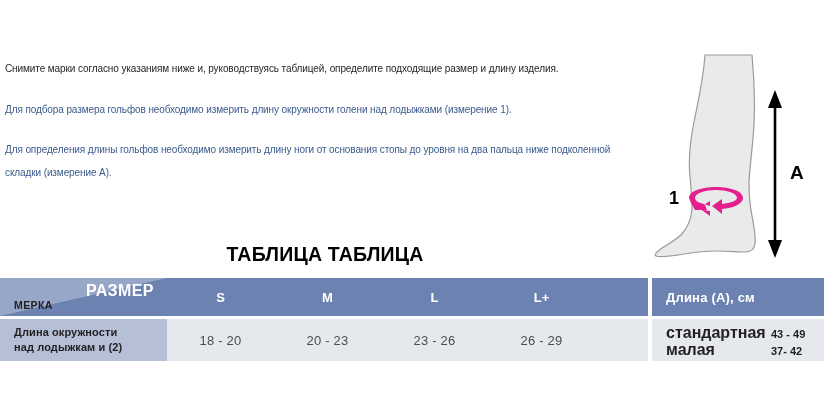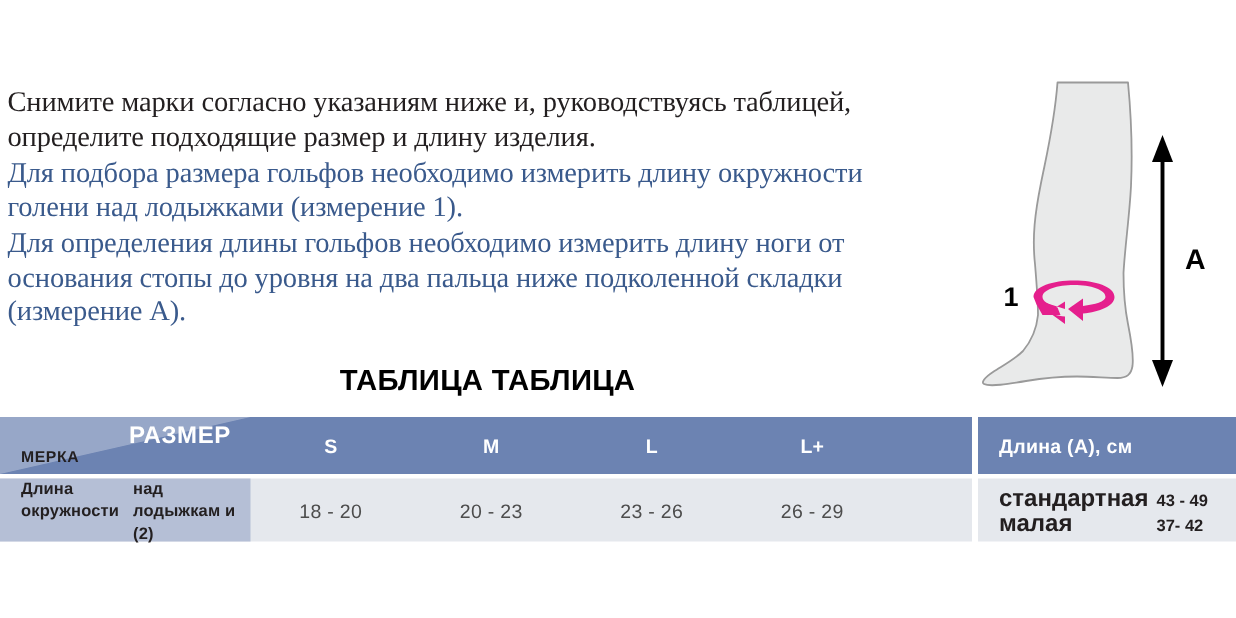--- a/index.html
+++ b/index.html
@@ -18,28 +18,27 @@
   }
 
   
   .instructions {
     position: absolute;
     left: 5px;
     top: 58px;
     width: 615px;
   }
   .para {
-    font-size: 19px;
+    font-size: 10px;
     line-height: 22.5px;
     letter-spacing: -0.1px;
     color: #231f20;
-    font-family: Liberation Serif, serif;
   }
   .para.blue { color: #3a5a8c; }
-  .para + .para { margin-top: 2px; }
+  .para + .para { margin-top: 18px; }
 
   
   .table-title {
     position: absolute;
     left: 0;
     top: 243px;
     width: 650px;
     text-align: center;
     font-size: 19.5px;
     font-weight: bold;
@@ -105,21 +104,21 @@
     position: relative;
     margin-top: 3px;
     height: 42px;
     background: #e5e8ed;
     display: flex;
   }
   .st-rowlabel {
     width: 167px;
     background: #b5bfd6;
     display: flex;
-    flex-direction: row;
+    flex-direction: column;
     justify-content: center;
     padding-left: 14px;
   }
   .st-rowlabel span {
     font-size: 11px;
     font-weight: bold;
     color: #231f20;
     line-height: 15px;
     letter-spacing: 0.1px;
   }

